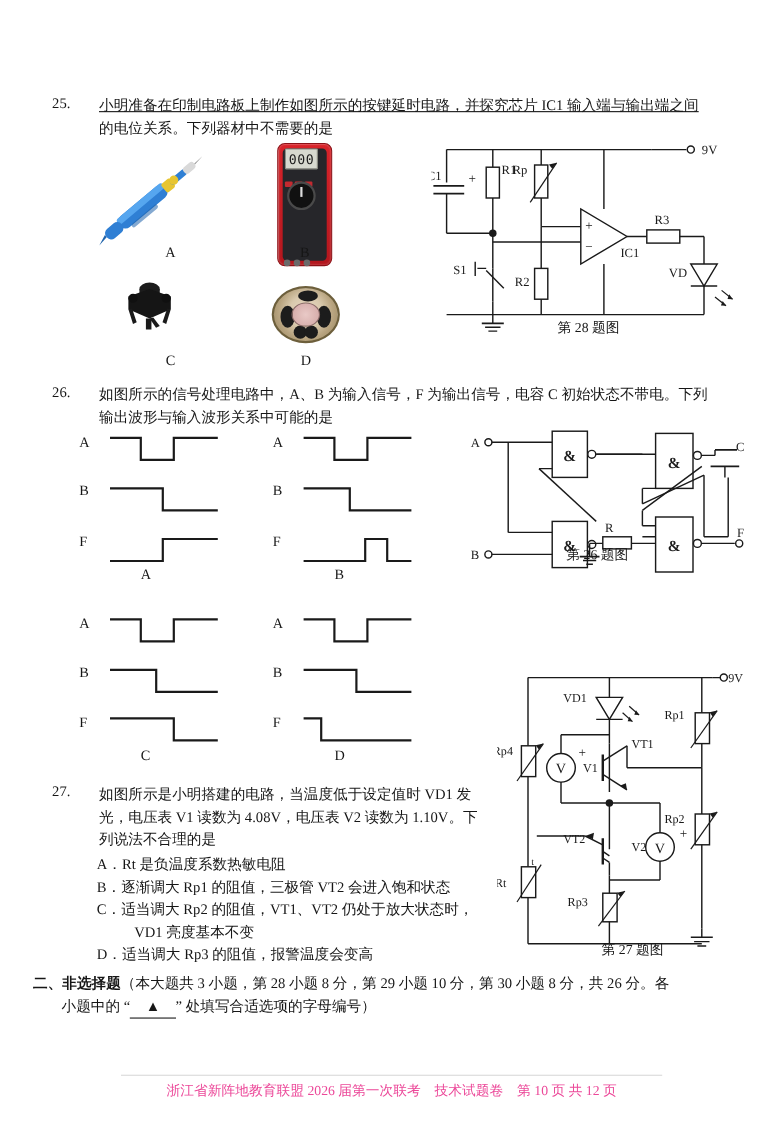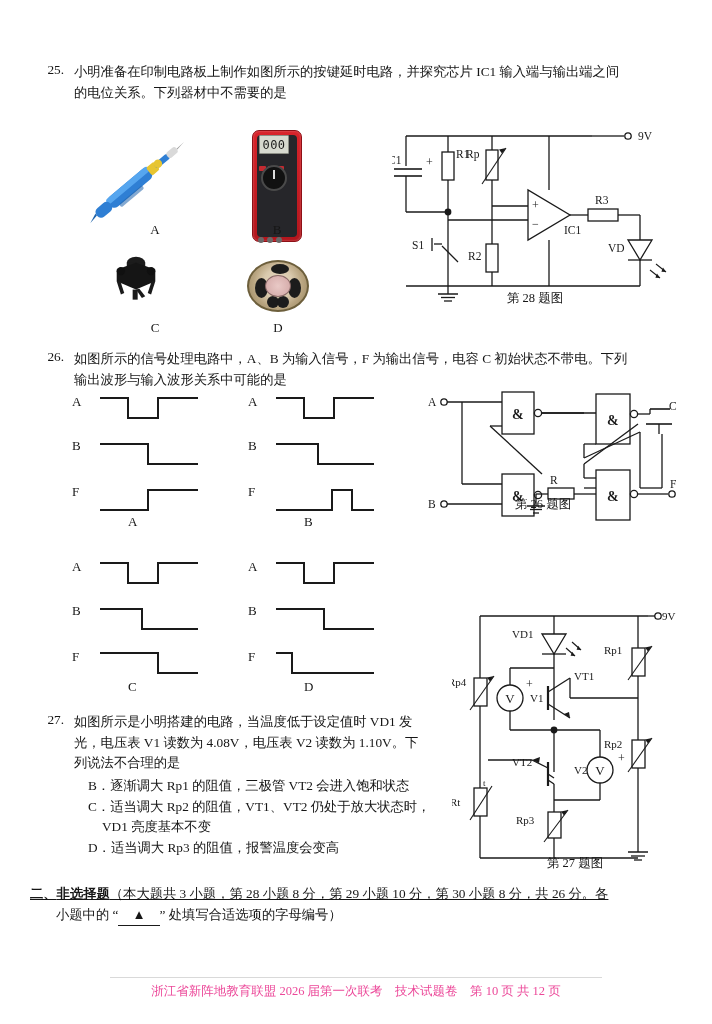--- a/index.html
+++ b/index.html
@@ -14,21 +14,21 @@
   }
   .page { position:absolute; inset:0; }
 
   
   .qblock { position:absolute; }
   .qnum {
     position:absolute; left:0; top:0; width:34px;
     text-align:right; font-size:13.3px; letter-spacing:0;
   }
   .qtext {
-    margin-left:44px; font-size:13.3px; line-height:20.5px;
+    margin-left:60px; font-size:13.3px; line-height:20.5px;
     text-align:justify;
   }
   .qtext .ln { display:block; white-space:nowrap; }
   .dotted { position:relative; }
   .dotted::after{
     content:"• • •"; position:absolute; left:0; right:0; bottom:-5px;
     font-size:5px; letter-spacing:1px; color:#222; text-align:center;
   }
 
   .optline { font-size:13.3px; line-height:20.5px; white-space:nowrap; }
@@ -103,21 +103,21 @@
     position:absolute; left:0; right:0; bottom:24px;
     text-align:center; font-size:12.5px; color:#ec4899;
   }
   .sep{ position:absolute; left:110px; right:110px; bottom:46px; height:1px; background:#d9d9d9; }
 </style>
 </head>
 <body>
 
 <div class="page">
 
-  <div class="qblock" style="left:30px; top:62px; width:652px;">
+  <div class="qblock" style="left:30px; top:86px; width:652px;text-decoration:underline;">
     <div class="qnum">25.</div>
     <div class="qtext">
       <span class="ln">小明准备在印制电路板上制作如图所示的按键延时电路，并探究芯片 IC1 输入端与输出端之间</span>
       <span class="ln dotted" style="display:inline-block;">的电位关系。下列器材中不需要的是</span>
     </div>
   </div>
 
   <div class="imgbox" style="left:78px; top:133px;">
     <svg class="iron" width="120" height="92" viewBox="0 0 120 92">
       <g transform="rotate(-40 60 46)">
@@ -394,23 +394,24 @@
 
   <div class="qblock" style="left:30px; top:712px; width:420px;">
     <div class="qnum">27.</div>
     <div class="qtext">
       <span class="ln">如图所示是小明搭建的电路，当温度低于设定值时 VD1 发</span>
       <span class="ln">光，电压表 V1 读数为 4.08V，电压表 V2 读数为 1.10V。下</span>
       <span class="ln">列说法不合理的是</span>
     </div>
   </div>
   <div style="position:absolute; left:88px; top:776px; width:400px;">
+    <div class="optline">A．Rt 是负温度系数热敏电阻</div>
     <div class="optline">B．逐渐调大 Rp1 的阻值，三极管 VT2 会进入饱和状态</div>
     <div class="optline">C．适当调大 Rp2 的阻值，VT1、VT2 仍处于放大状态时，</div>
-    <div class="optline" style="margin-left:14px;">VD1 亮度基本不变</div>
+    <div class="optline" style="margin-left:34px;">VD1 亮度基本不变</div>
     <div class="optline">D．适当调大 Rp3 的阻值，报警温度会变高</div>
   </div>
 
   <svg class="schem" style="left:452px; top:600px;" width="232" height="275" viewBox="0 0 232 275">
     <g stroke="#1a1a1a" stroke-width="1.3" fill="none">
 
       <path d="M28 16 H196"></path>
       <circle cx="206" cy="16" r="3.2" fill="#fff"></circle>
       <path d="M196 16 H203"></path>
 
@@ -505,21 +506,21 @@
       <text x="-4" y="86">Rp4</text>
       <text x="-2" y="206">Rt</text>
       <text x="31" y="186" font-size="9">t</text>
       <text x="58" y="103" font-size="13" text-anchor="middle">V</text>
       <text x="148" y="175" font-size="13" text-anchor="middle">V</text>
     </g>
   </svg>
   <div class="figcap" style="left:510px; top:855px; width:130px;">第 27 题图</div>
 
   <div style="position:absolute; left:30px; top:884px; width:652px; font-size:13.3px; line-height:20.5px;">
-    <div style="white-space:nowrap;text-decoration:underline;">
+    <div style="white-space:nowrap;">
       <span style="font-weight:bold;">二、</span><span style="font-weight:bold;">非选择题</span><span>（本大题共 3 小题，第 28 小题 8 分，第 29 小题 10 分，第 30 小题 8 分，共 26 分。各</span>
     </div>
     <div style="margin-left:26px; white-space:nowrap;">
       <span>小题中的 “</span><span style="display:inline-block; border-bottom:1px solid #1a1a1a; padding:0 14px; text-align:center;">▲</span><span>” 处填写合适选项的字母编号）</span>
     </div>
   </div>
 
   <div class="sep"></div>
   <div class="footer">浙江省新阵地教育联盟 2026 届第一次联考　技术试题卷　第 10 页 共 12 页</div>
 

